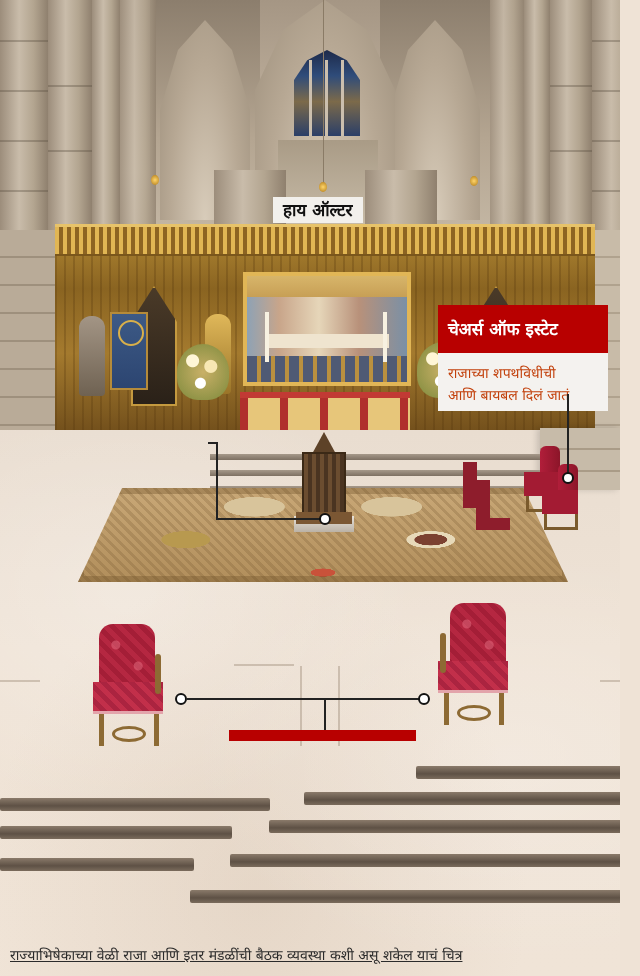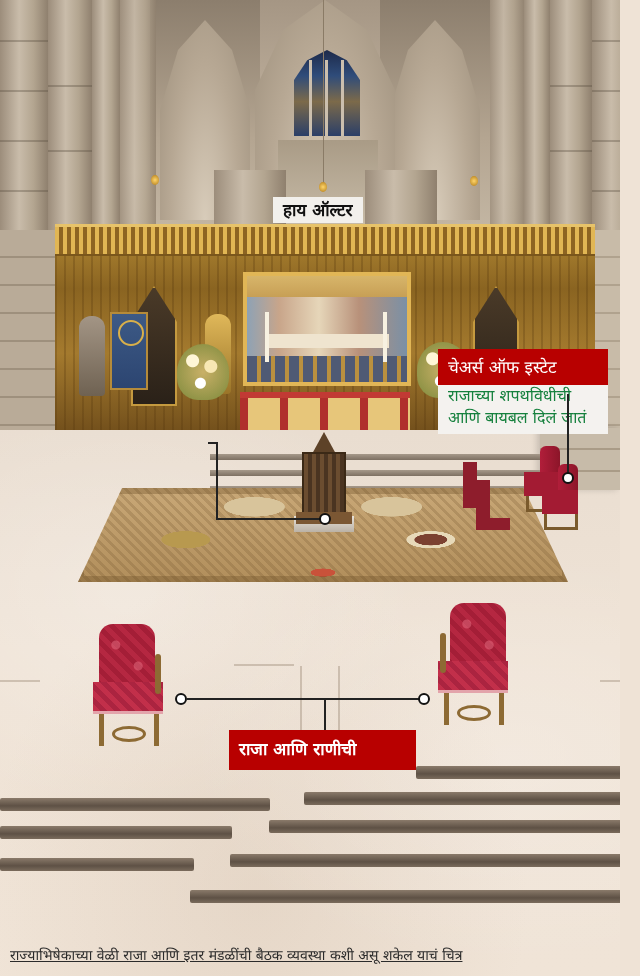--- a/index.html
+++ b/index.html
@@ -194,26 +194,26 @@
     .step { position:absolute; height:13px; background: linear-gradient(180deg,#8a7a6a,#5e5145 60%,#7a6b5c); border-radius:2px; }
 
     
     .label { position:absolute; color:#1b1b1b; }
     .label-white {
       background:#f2f0ec; color:#111; font-weight:bold;
       font-size:17px; line-height:26px; padding:0 10px; text-align:center;
       white-space:nowrap;
     }
     .label-red-head {
-      background:#b80000; color:#fff; font-weight:normal;
-      font-size:17px; line-height:36px; padding:0 10px; white-space:nowrap;margin-top:44px;
+      background:#b80000; color:#fff; font-weight:bold;
+      font-size:17px; line-height:36px; padding:6px 10px; white-space:nowrap;
     }
     .label-desc {
-      background:#f4f2ef; color:#15803d;
-      font-size:16px; line-height:22px; padding:0 10px 5px 10px;
+      background:#f4f2ef; color:#c2410c;
+      font-size:14px; line-height:22px; padding:9px 10px 5px 10px;
     }
     .label-red-block {
       background:#b80000; color:#fff; font-weight:bold;
       font-size:17px; line-height:29px; padding:5px 10px 6px 10px;
     }
 
     .leader { position:absolute; background:#222; }
     .dot {
       position:absolute; width:12px; height:12px; border-radius:50%;
       background:#fff; border:2px solid #111; transform: translate(-6px,-6px);
@@ -388,17 +388,16 @@
   <div class="leader" style="left:216px;top:442px;width:2px;height:78px;"></div>
   <div class="leader" style="left:216px;top:518px;width:108px;height:2px;"></div>
   <div class="dot" style="left:325px;top:519px;"></div>
 
 
   <div class="dot" style="left:181px;top:699px;"></div>
   <div class="leader" style="left:187px;top:698px;width:232px;height:2px;"></div>
   <div class="dot" style="left:424px;top:699px;"></div>
   <div class="leader" style="left:324px;top:699px;width:2px;height:32px;"></div>
   <div class="label label-red-block" style="left:229px;top:730px;width:187px;">
-    <div>राजा आणि राणीची</div>
   </div>
 
   <div class="caption">राज्याभिषेकाच्या वेळी राजा आणि इतर मंडळींची बैठक व्यवस्था कशी असू शकेल याचं चित्र</div>
 </div>
 
 </body></html>

